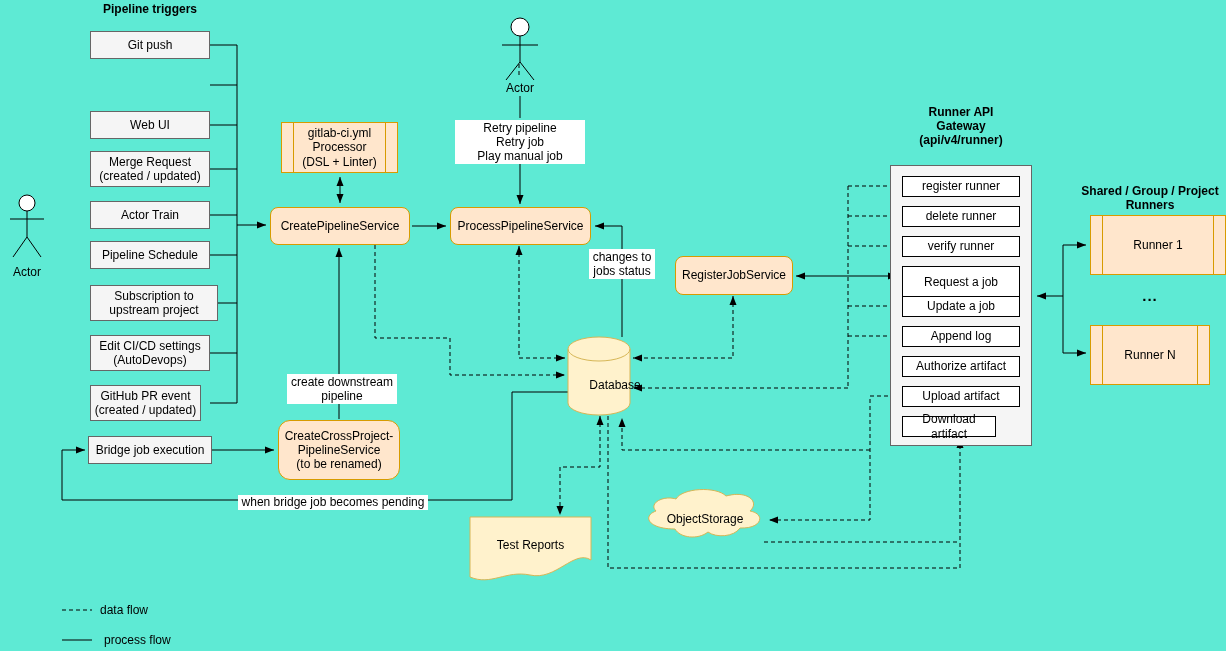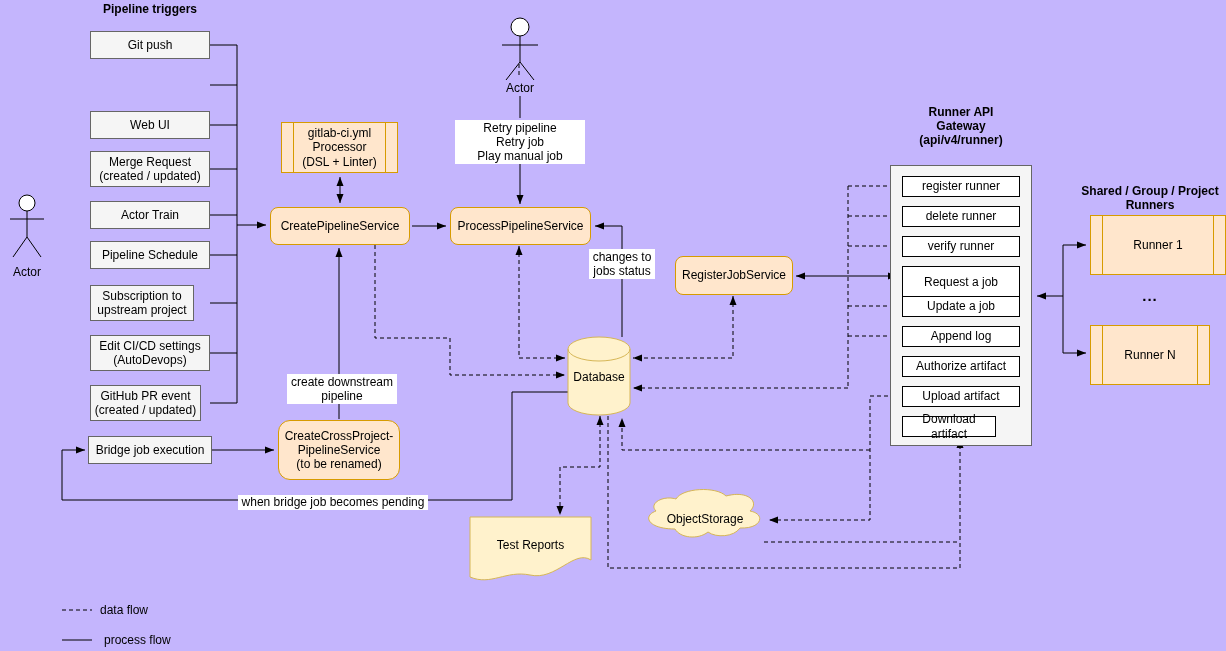--- a/index.html
+++ b/index.html
@@ -1,16 +1,16 @@
 <!DOCTYPE html>
 <html><head>
 <meta charset="utf-8">
 <style>
   html,body{margin:0;padding:0;background:#fff;}
-  #canvas{position:relative;width:1226px;height:651px;background:#c4b5fd;
+  #canvas{position:relative;width:1226px;height:651px;background:#5eead4;
           font-family:"Liberation Sans","DejaVu Sans",sans-serif;font-size:12px;color:#000;overflow:hidden;}
   #wires{position:absolute;left:0;top:0;z-index:0;}
   .box{position:absolute;display:flex;align-items:center;justify-content:center;
        text-align:center;white-space:pre-line;line-height:1.18;z-index:1;box-sizing:border-box;}
   .gbox{background:#f5f5f5;border:1px solid #666666;}
   .obox{background:#ffe6cc;border:1px solid #d79b00;border-radius:8px;}
   .obox.big{border-radius:12px;}
   .comp{background:#ffe6cc;border:1px solid #d79b00;}
   .comp .bar{position:absolute;top:0;bottom:0;width:0;border-left:1px solid #d79b00;}
   .comp .bar.l{left:11px;} .comp .bar.r{right:11px;}
@@ -92,21 +92,21 @@
 (api/v4/runner)</div>
   <div class="lbl bold" style="left:1073px;top:183px;width:154px;height:30px;">Shared / Group / Project
 Runners</div>
 
   <div class="box gbox" style="left:90px;top:31px;width:120px;height:28px;">Git push</div>
   <div class="box gbox" style="left:90px;top:111px;width:120px;height:28px;">Web UI</div>
   <div class="box gbox" style="left:90px;top:151px;width:120px;height:36px;">Merge Request
 (created / updated)</div>
   <div class="box gbox" style="left:90px;top:201px;width:120px;height:28px;">Actor Train</div>
   <div class="box gbox" style="left:90px;top:241px;width:120px;height:28px;">Pipeline Schedule</div>
-  <div class="box gbox" style="left:90px;top:285px;width:104px;height:36px;">Subscription to
+  <div class="box gbox" style="left:90px;top:285px;width:128px;height:36px;">Subscription to
 upstream project</div>
   <div class="box gbox" style="left:90px;top:335px;width:120px;height:36px;">Edit CI/CD settings
 (AutoDevops)</div>
   <div class="box gbox" style="left:90px;top:385px;width:111px;height:36px;">GitHub PR event
 (created / updated)</div>
   <div class="box gbox" style="left:88px;top:436px;width:124px;height:28px;">Bridge job execution</div>
 
   <div class="box comp" style="left:281px;top:122px;width:117px;height:51px;">
     <i class="bar l"></i><i class="bar r"></i>
     <span>gitlab-ci.yml
@@ -134,21 +134,21 @@
   <div class="box comp" style="left:1090px;top:215px;width:136px;height:60px;">
     <i class="bar l"></i><i class="bar r"></i>
     <span>Runner 1</span>
   </div>
   <div class="lbl dots" style="left:1130px;top:288px;width:40px;height:16px;">...</div>
   <div class="box comp" style="left:1090px;top:325px;width:120px;height:60px;">
     <i class="bar l"></i><i class="bar r"></i>
     <span>Runner N</span>
   </div>
 
-  <div class="lbl" style="left:568px;top:370px;width:62px;height:14px;">Database</div>
+  <div class="lbl" style="left:568px;top:378px;width:62px;height:14px;padding-left:16px;">Database</div>
   <div class="lbl" style="left:645px;top:512px;width:120px;height:14px;">ObjectStorage</div>
   <div class="lbl" style="left:470px;top:538px;width:121px;height:14px;">Test Reports</div>
 
   <div class="lbl" style="left:2px;top:265px;width:50px;height:14px;">Actor</div>
   <div class="lbl" style="left:495px;top:81px;width:50px;height:14px;">Actor</div>
 
   <div class="lbl ann" style="left:455px;top:120px;width:130px;height:44px;">Retry pipeline
 Retry job
 Play manual job</div>
   <div class="lbl ann" style="left:589px;top:249px;width:66px;height:30px;">changes to

